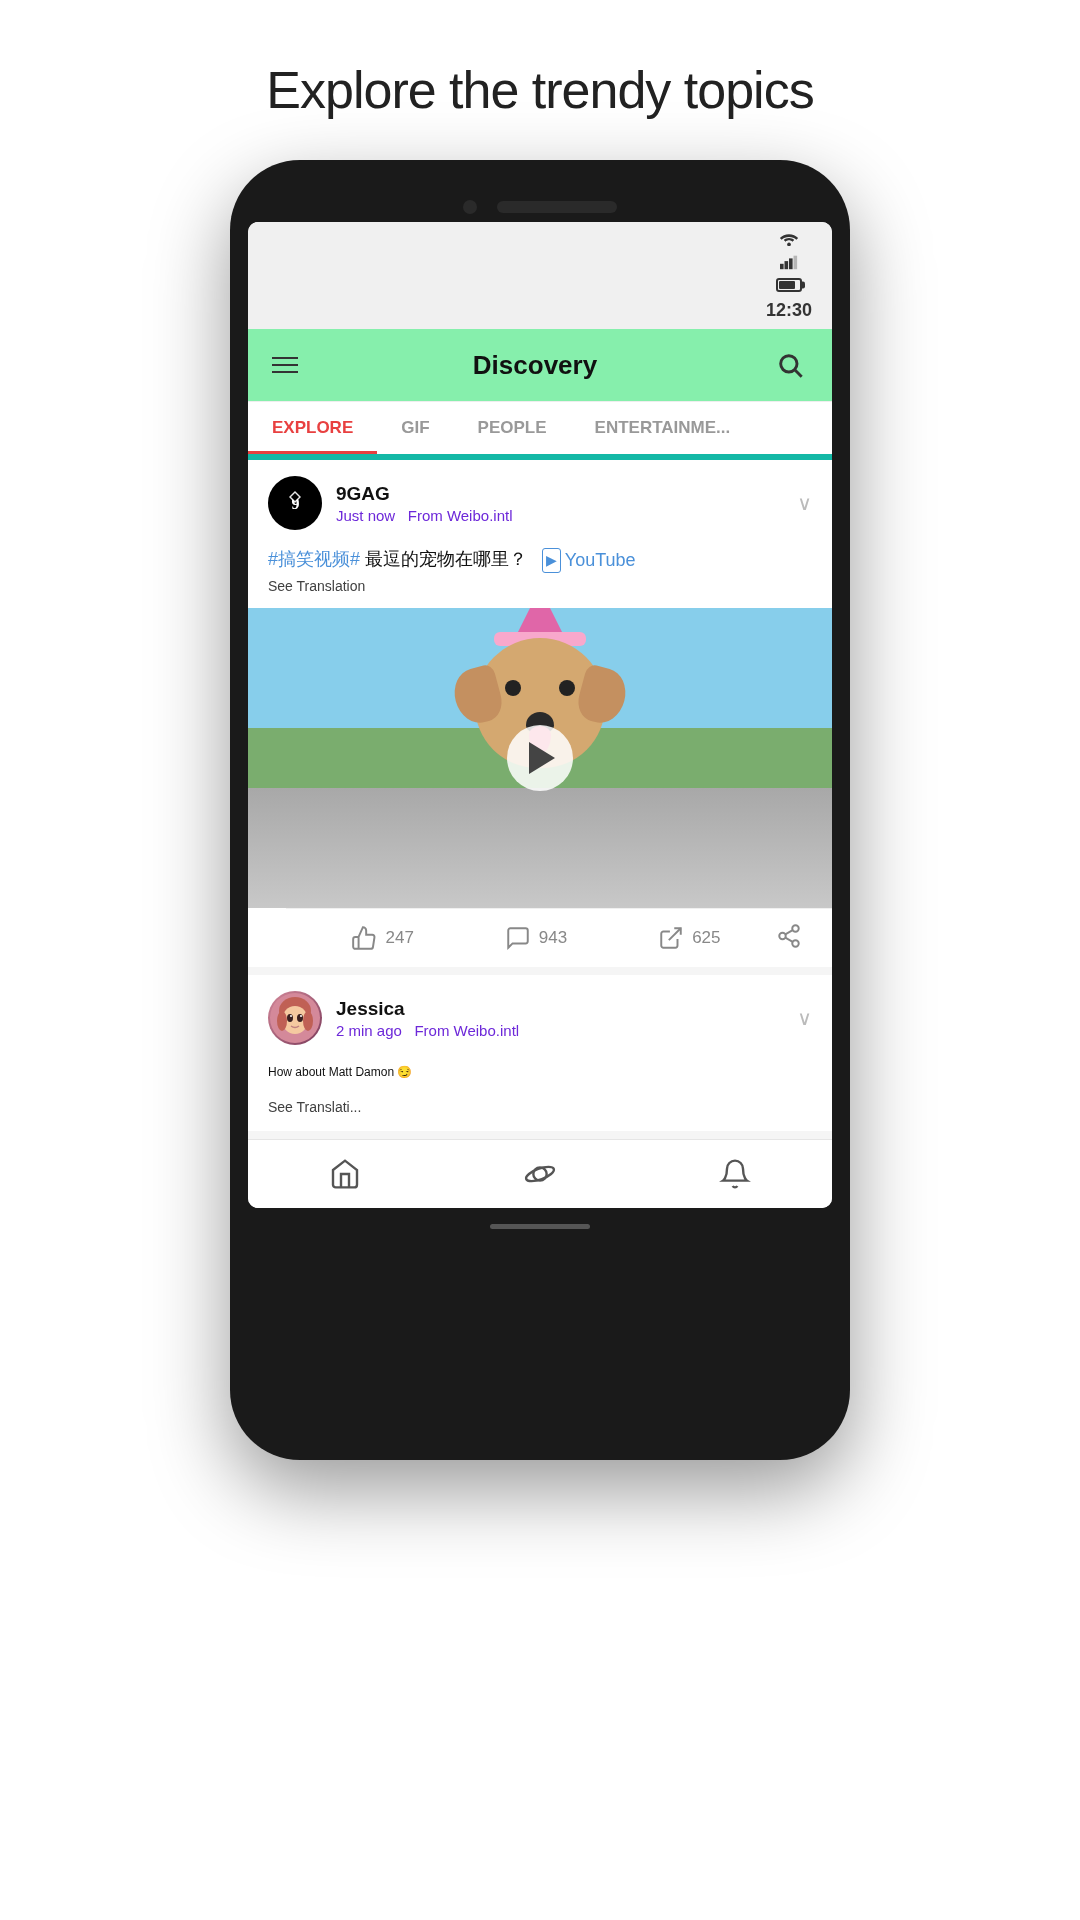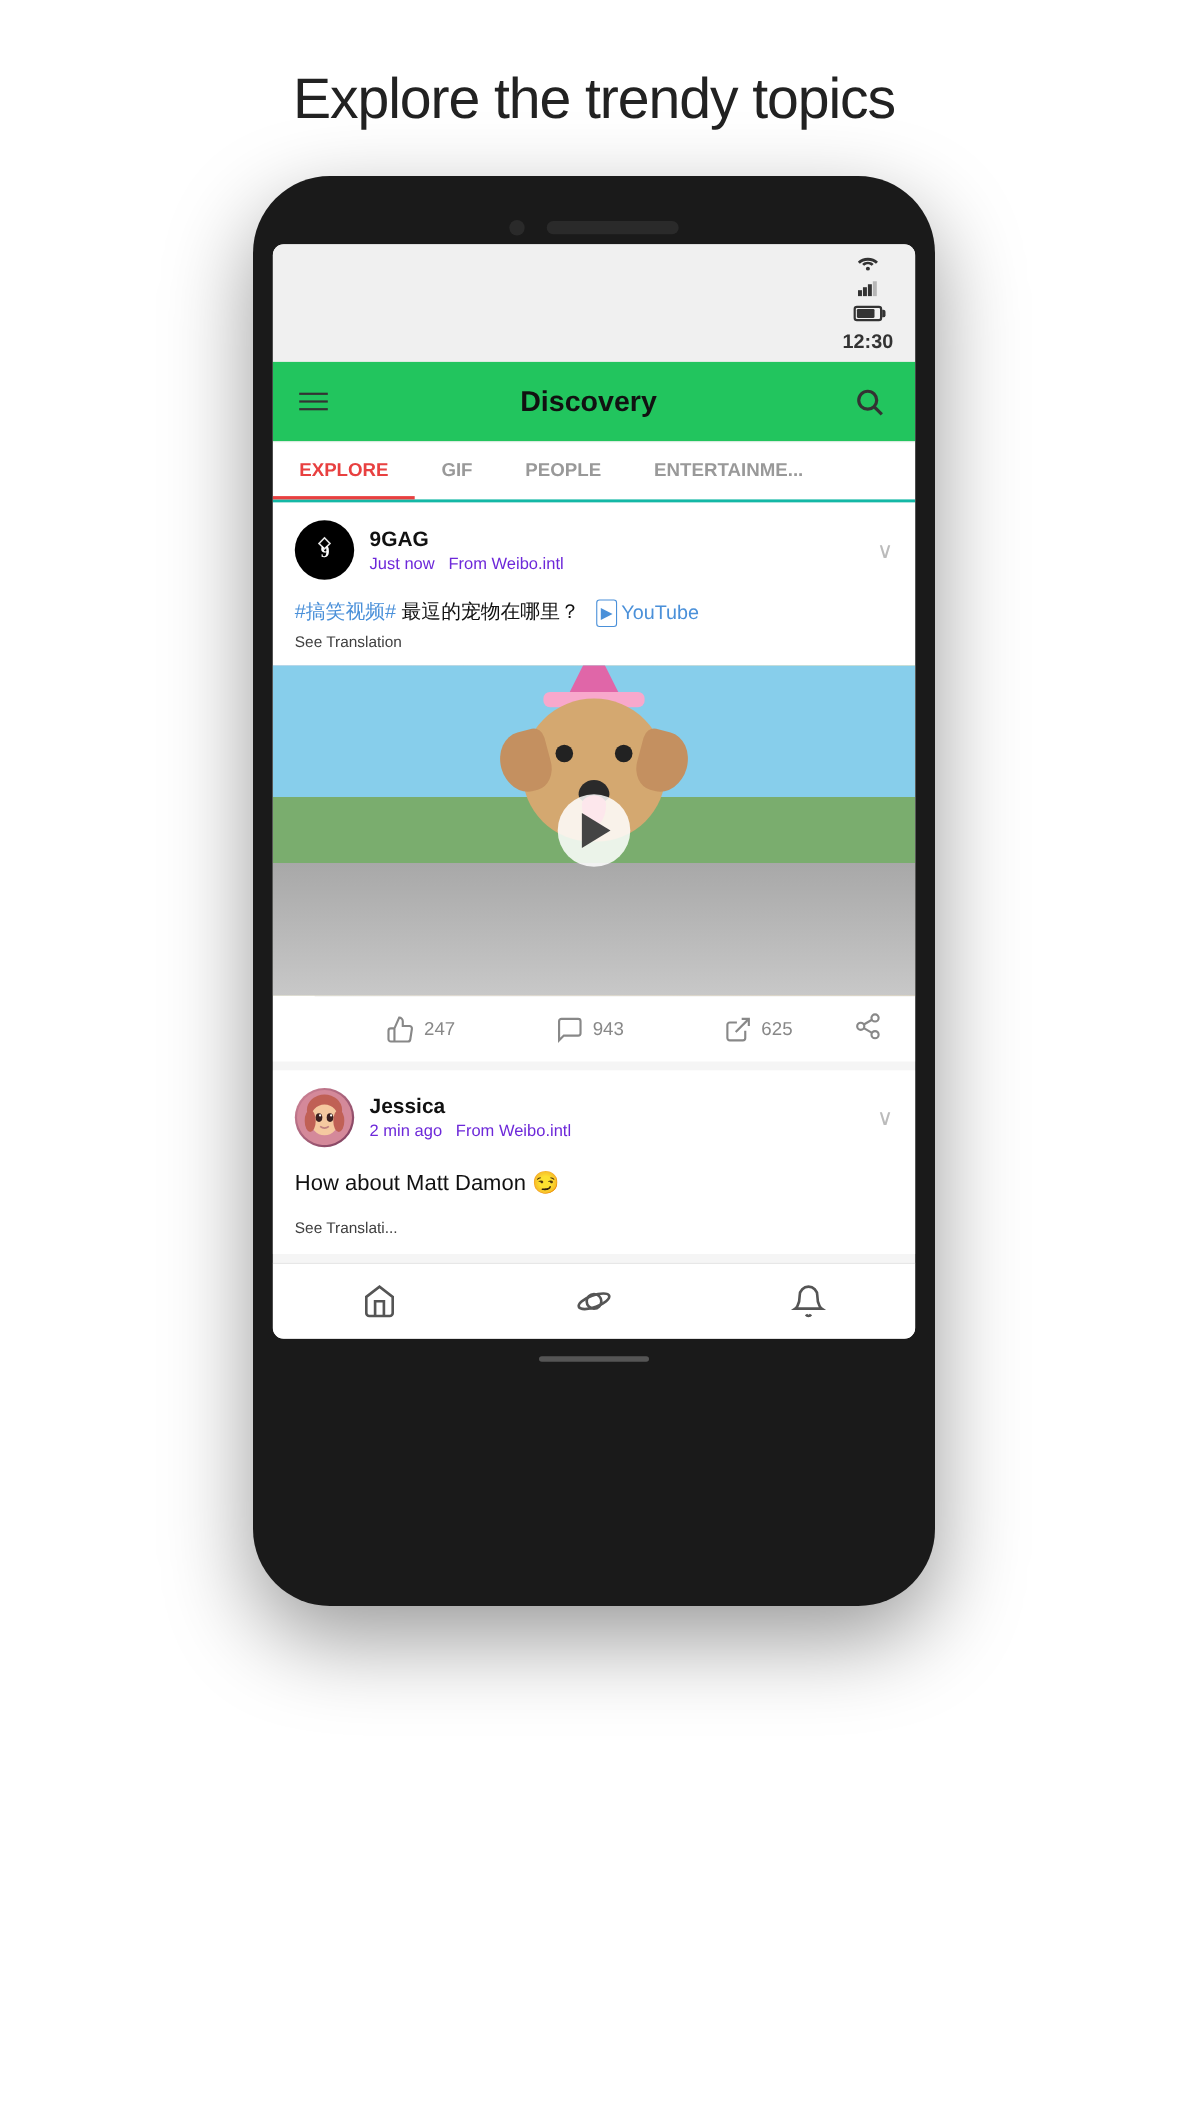--- a/index.html
+++ b/index.html
@@ -119,21 +119,21 @@
       border-radius: 1px;
     }
     .status-time {
       font-size: 18px;
       font-weight: 600;
       color: #333;
     }
 
     
     .app-header {
-      background: #22c55e;
+      background: #86efac;
       display: flex;
       align-items: center;
       justify-content: space-between;
       padding: 18px 24px;
       border-bottom: 1px solid #eee;
     }
     .hamburger-icon {
       display: flex;
       flex-direction: column;
       gap: 5px;
@@ -162,21 +162,21 @@
       height: 28px;
       stroke: #333;
       fill: none;
       stroke-width: 2.5;
     }
 
     
     .tabs-bar {
       background: #ffffff;
       display: flex;
-      border-bottom: 3px solid #14b8a6;
+      border-bottom: 6px solid #14b8a6;
     }
     .tab {
       padding: 16px 24px;
       font-size: 17px;
       font-weight: 600;
       color: #999;
       cursor: pointer;
       position: relative;
       white-space: nowrap;
     }
@@ -466,21 +466,21 @@
       height: 54px;
       border-radius: 50%;
       overflow: hidden;
       background: linear-gradient(135deg, #d4899a, #7a3a5a);
       display: flex;
       align-items: center;
       justify-content: center;
     }
 
     .post-text-main {
-      font-size: 20px;
+      font-size: 12px;
       color: #111;
       padding: 8px 20px 16px;
       font-weight: 400;
     }
 
     
     .bottom-nav {
       background: #ffffff;
       display: flex;
       border-top: 1px solid #e5e5e5;

